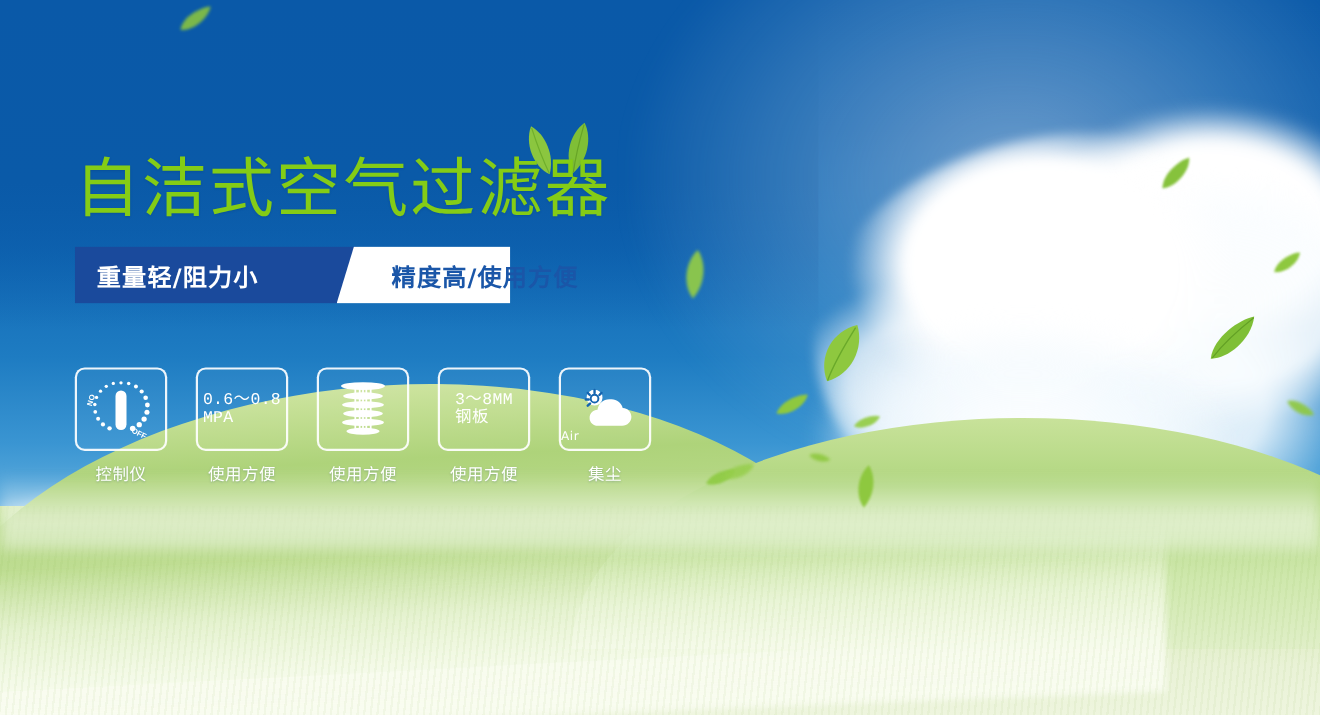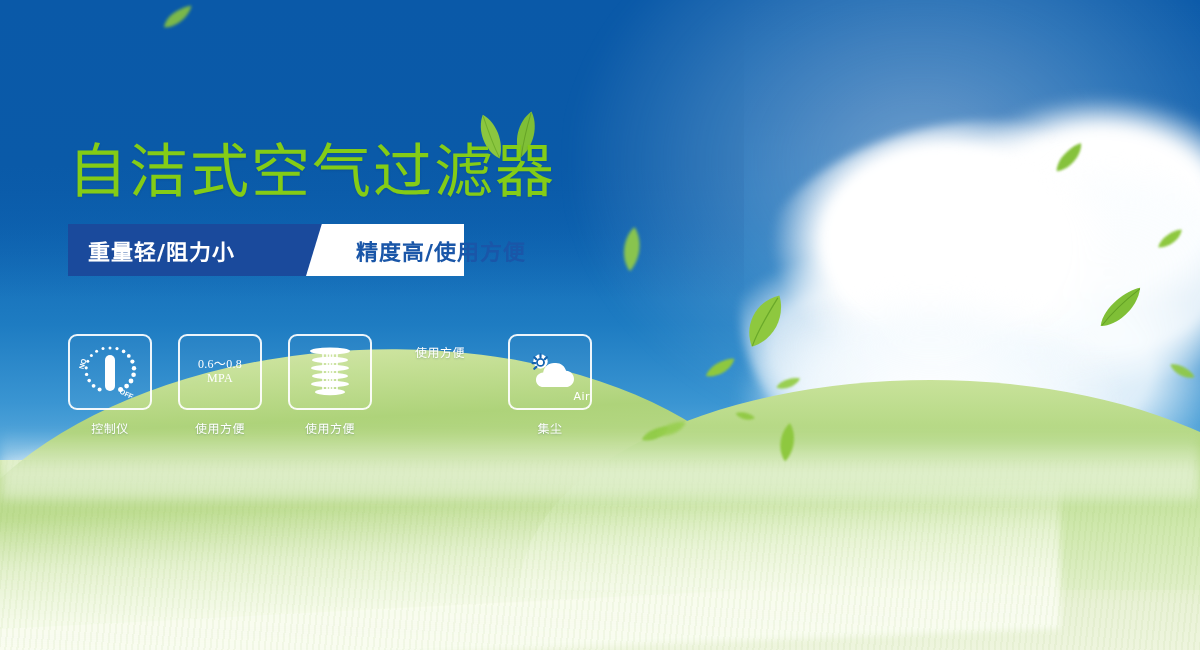--- a/index.html
+++ b/index.html
@@ -204,36 +204,36 @@
     width:84px; height:76px;
     border:2px solid rgba(255,255,255,.92);
     border-radius:9px;
     display:flex; flex-direction:column;
     align-items:center; justify-content:center;
     color:#fff;
     position:relative;
     background:rgba(255,255,255,.03);
   }
   .fbox .txt{
-    font-size:12px; line-height:1.15; text-align:center;
-    font-family:Liberation Serif, serif;
+    font-size:15px; line-height:1.15; text-align:left;
+    font-family:Liberation Mono, monospace;
     letter-spacing:.3px;
   }
   .fbox .txt .l2{ display:block; }
   .flabel{
     margin-top:9px;
-    font-size:12px; color:#ffffff;
+    font-size:15px; color:#ffffff;
     font-family:Liberation Sans, sans-serif;
     white-space:nowrap; letter-spacing:.5px;
     text-shadow:0 1px 2px rgba(0,50,100,.25);
   }
   .fbox svg{ display:block; }
   .air-cap{
     position:absolute; bottom:5px; left:0; right:0;
-    text-align:right; font-size:11px; letter-spacing:.5px;
+    text-align:left; font-size:11px; letter-spacing:.5px;
     font-family:"DejaVu Sans","Liberation Sans",sans-serif;
   }
 </style>
 </head>
 <body>
 
 <div class="banner">
 
   <div class="sky"></div>
   <div class="sky-left-solid"></div>
@@ -414,20 +414,26 @@
               <ellipse cx="27" cy="33" rx="18" ry="3.3"></ellipse>
               <ellipse cx="27" cy="41" rx="19" ry="3.3"></ellipse>
               <ellipse cx="27" cy="49" rx="15" ry="3.2"></ellipse>
             </g>
           </svg>
         </div>
         <div class="flabel">使用方便</div>
       </div>
 
       <div class="feature">
+        <div class="fbox">
+          <div class="txt">
+            <span>3～8MM</span>
+            <span class="l2">钢板</span>
+          </div>
+        </div>
         <div class="flabel">使用方便</div>
       </div>
 
       <div class="feature">
         <div class="fbox">
           <svg width="60" height="44" viewBox="0 0 60 44" style="margin-top:-6px">
             <g fill="#ffffff">
               <path d="M13 16c0-4.4 3.6-8 8-8 3.2 0 6 1.9 7.2 4.6-.6-.2-1.3-.3-2-.3-4.3 0-7.8 3.3-8.1 7.6h-1.1c-2.2 0-4-1.8-4-3.9z" opacity="0"></path>
               <circle cx="20.5" cy="14.5" r="7.2"></circle>
               <path d="M34 16c-5.6 0-10.2 4.2-10.8 9.6C19 25.9 16 29 16 32.9 16 37 19.3 40 23.4 40h22.3c4.6 0 8.3-3.6 8.3-8.1 0-4.4-3.5-8-7.9-8.1-1.2-4.5-5.3-7.8-10.1-7.8h-2z"></path>

